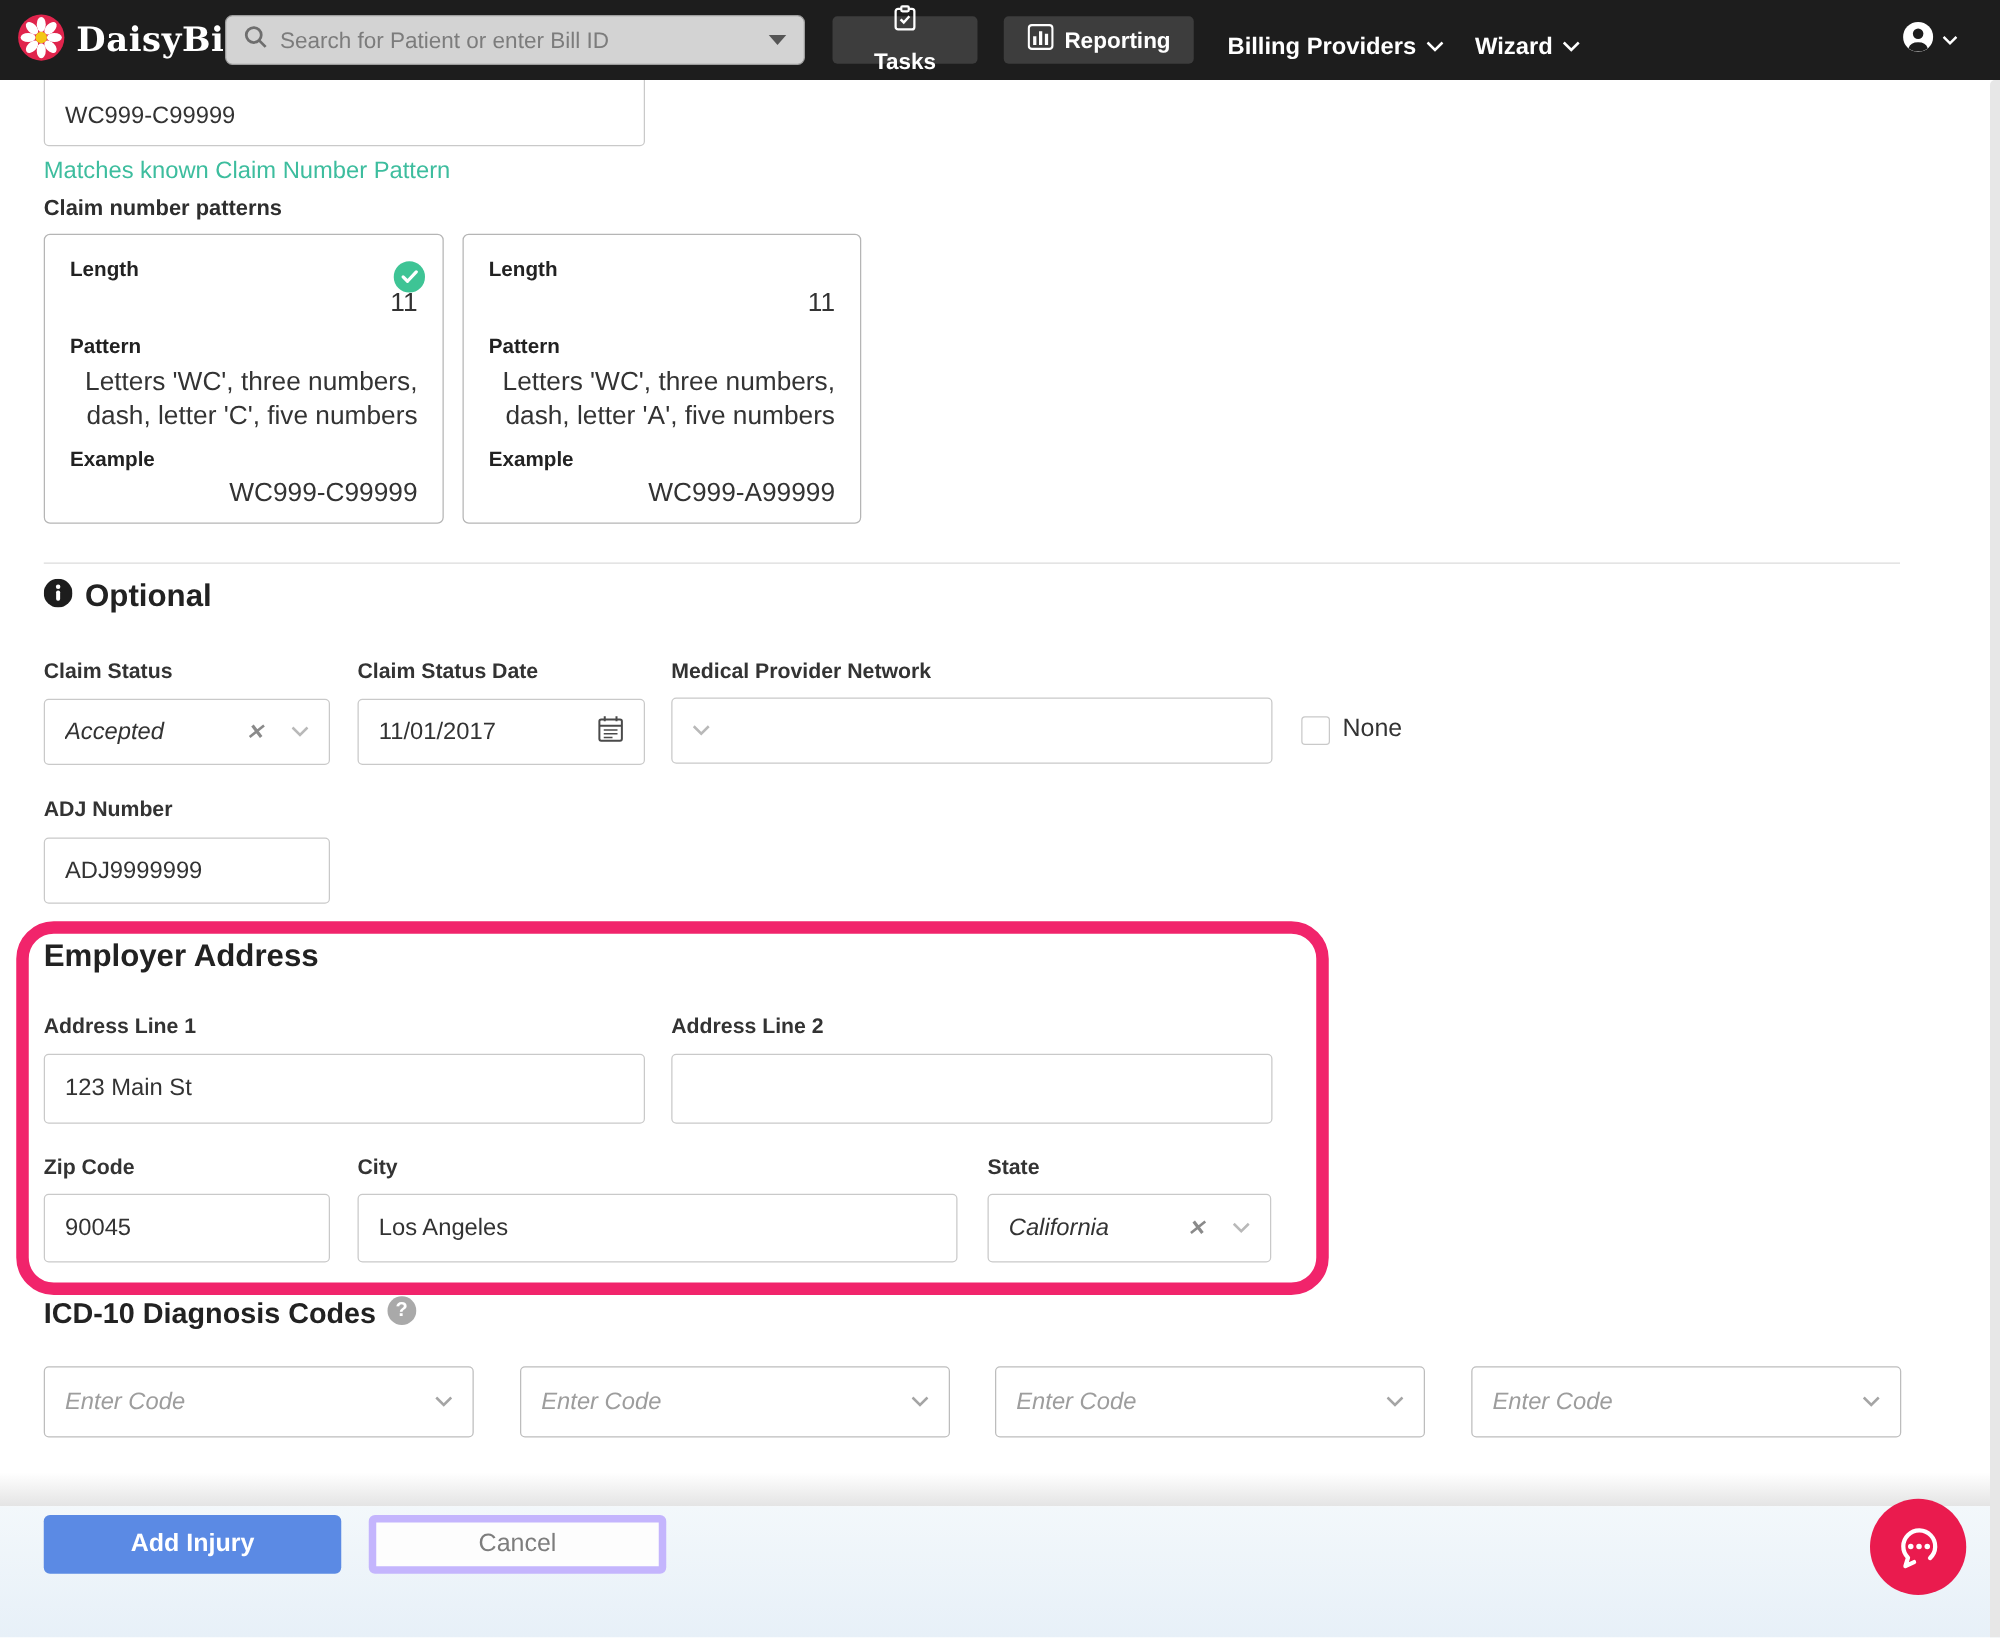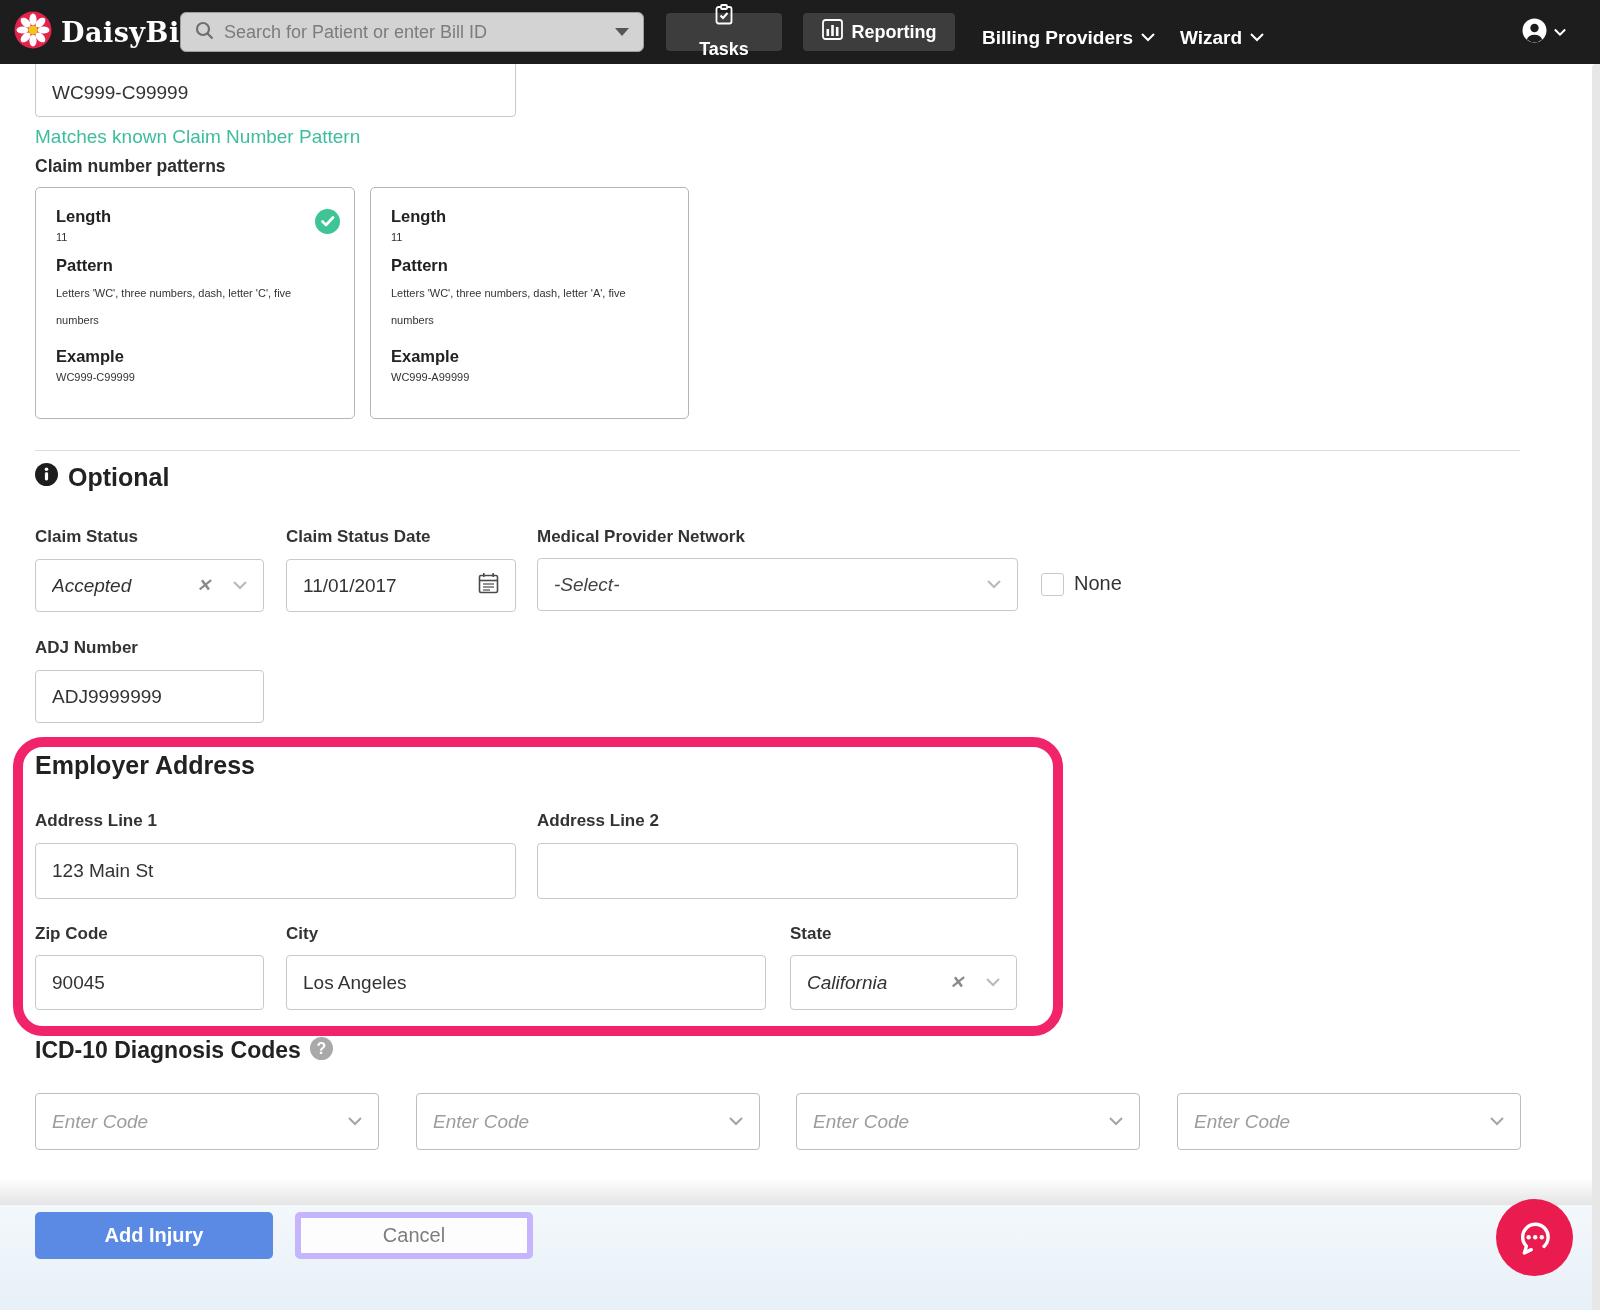--- a/index.html
+++ b/index.html
@@ -69,21 +69,21 @@
   .claim-input { left:35px; top:40px; width:481px; height:77px; align-items:flex-end; padding-bottom:12px; z-index:5; }
   .match-msg { position:absolute; left:35px; top:126px; font-size:19px; color:#3dbd9e; }
   .patterns-heading { position:absolute; left:35px; top:156px; font-size:17.5px; font-weight:bold; color:#2e2e2e; }
   .pattern-card {
     position:absolute; top:187px; height:232px; background:#fff;
     border:1px solid #b5b5b5; border-radius:5px; padding:19px 20px;
   }
   .pattern-card-1 { left:35px; width:320px; }
   .pattern-card-2 { left:370px; width:319px; }
   .c-label { font-size:16.5px; font-weight:bold; color:#222; }
-  .c-val { font-size:11px; color:#333; margin-top:5px; }
+  .c-val { font-size:21px; color:#333; margin-top:5px;text-align:right; }
   .c-gap { margin-top:13px; }
   .c-pattern { line-height:27px; }
   .check-badge {
     position:absolute; top:21px; right:14px; width:25px; height:25px;
     border-radius:50%; background:#3ec495; display:flex; align-items:center; justify-content:center;
   }
   .divider { position:absolute; left:35px; top:450px; width:1485px; height:1px; background:#dcdcdc; }
 
   
   .opt-heading { left:35px; top:463px; }
@@ -279,21 +279,20 @@
       <line x1="5.8" y1="1" x2="5.8" y2="5"></line>
         <line x1="15.2" y1="1" x2="15.2" y2="5"></line>
       <line x1="5" y1="12" x2="16" y2="12" stroke-width="1.2"></line>
       <line x1="5" y1="15" x2="16" y2="15" stroke-width="1.2"></line>
       <line x1="5" y1="18" x2="12" y2="18" stroke-width="1.2"></line>
     </svg>
   </span>
 </div>
 
 <div class="tselect" style="left:537px; top:558px; width:481px; height:53px;">
-  <span class="sel-value" style="color:#444;">-Select-</span>
   <svg class="chev" viewBox="0 0 14 9" fill="none" stroke="#b9b9b9" stroke-width="2">
       <path d="M1 1 l6 6 l6 -6"></path>
     </svg>
 </div>
 
 <div class="checkbox"></div>
 <div class="none-label">None</div>
 
 <div class="fld-label" style="left:35px; top:638px;">ADJ Number</div>
 <div class="tinput" style="left:35px; top:670px; width:229px; height:53px;">

